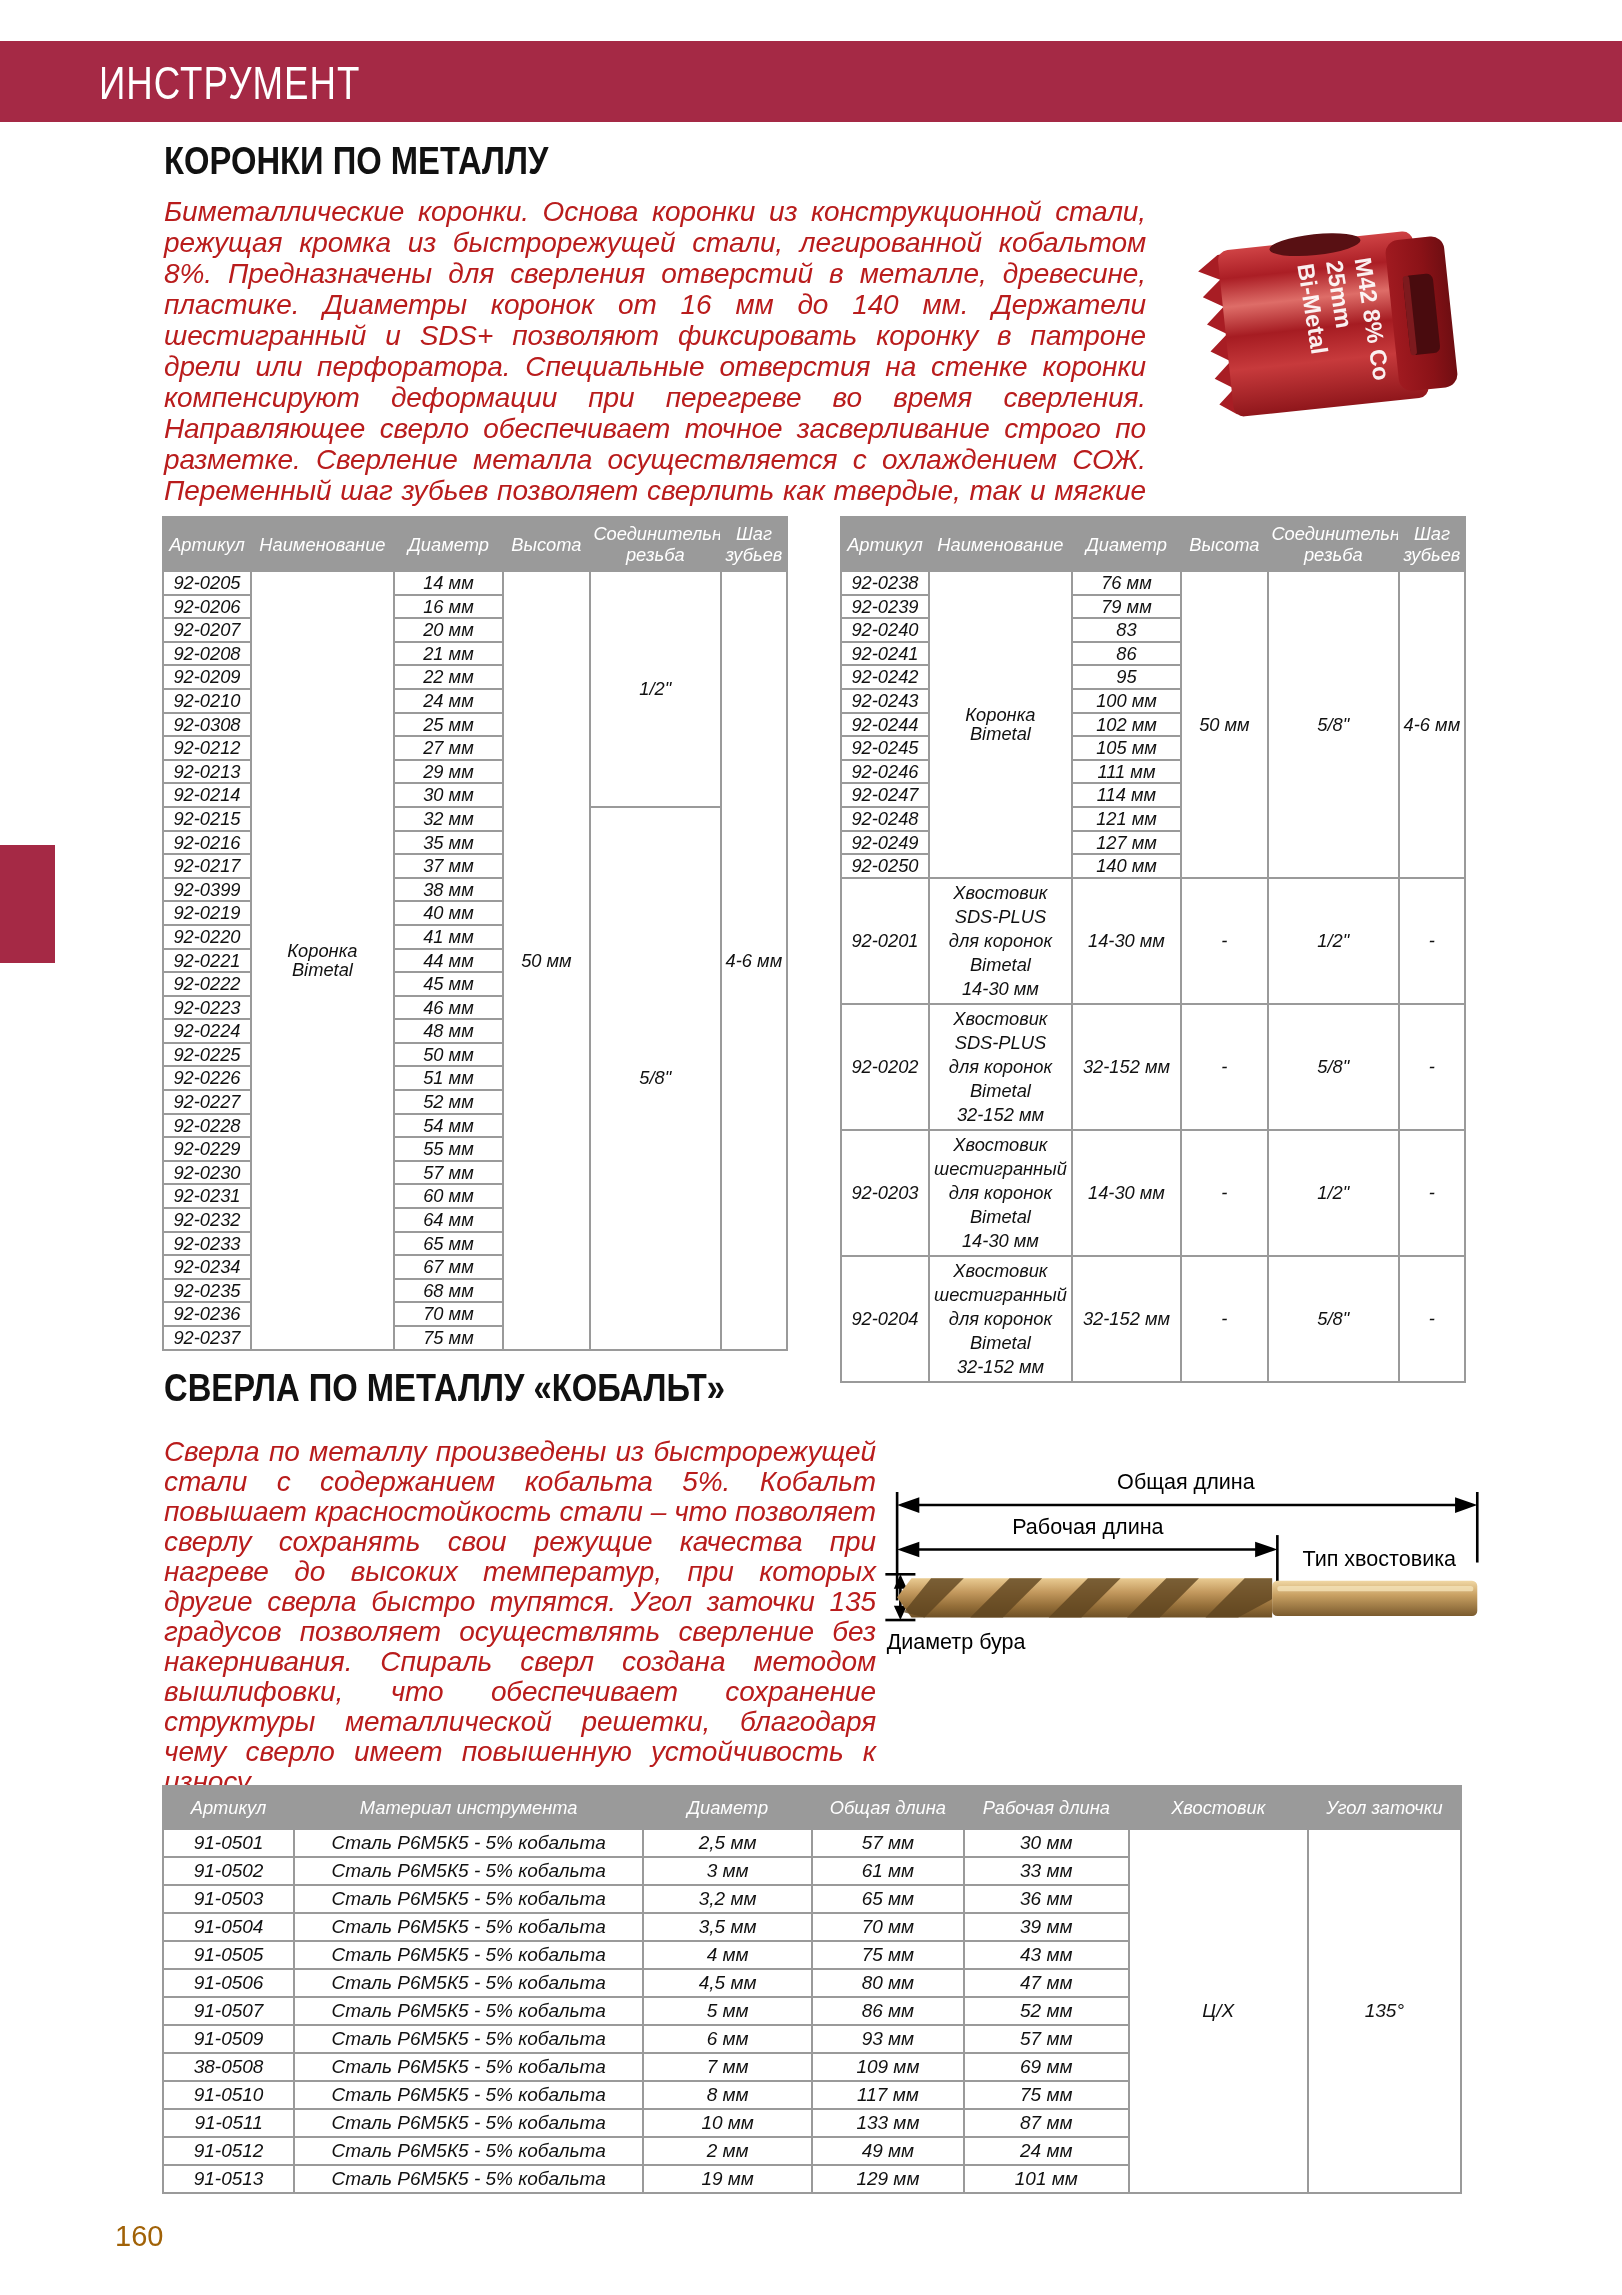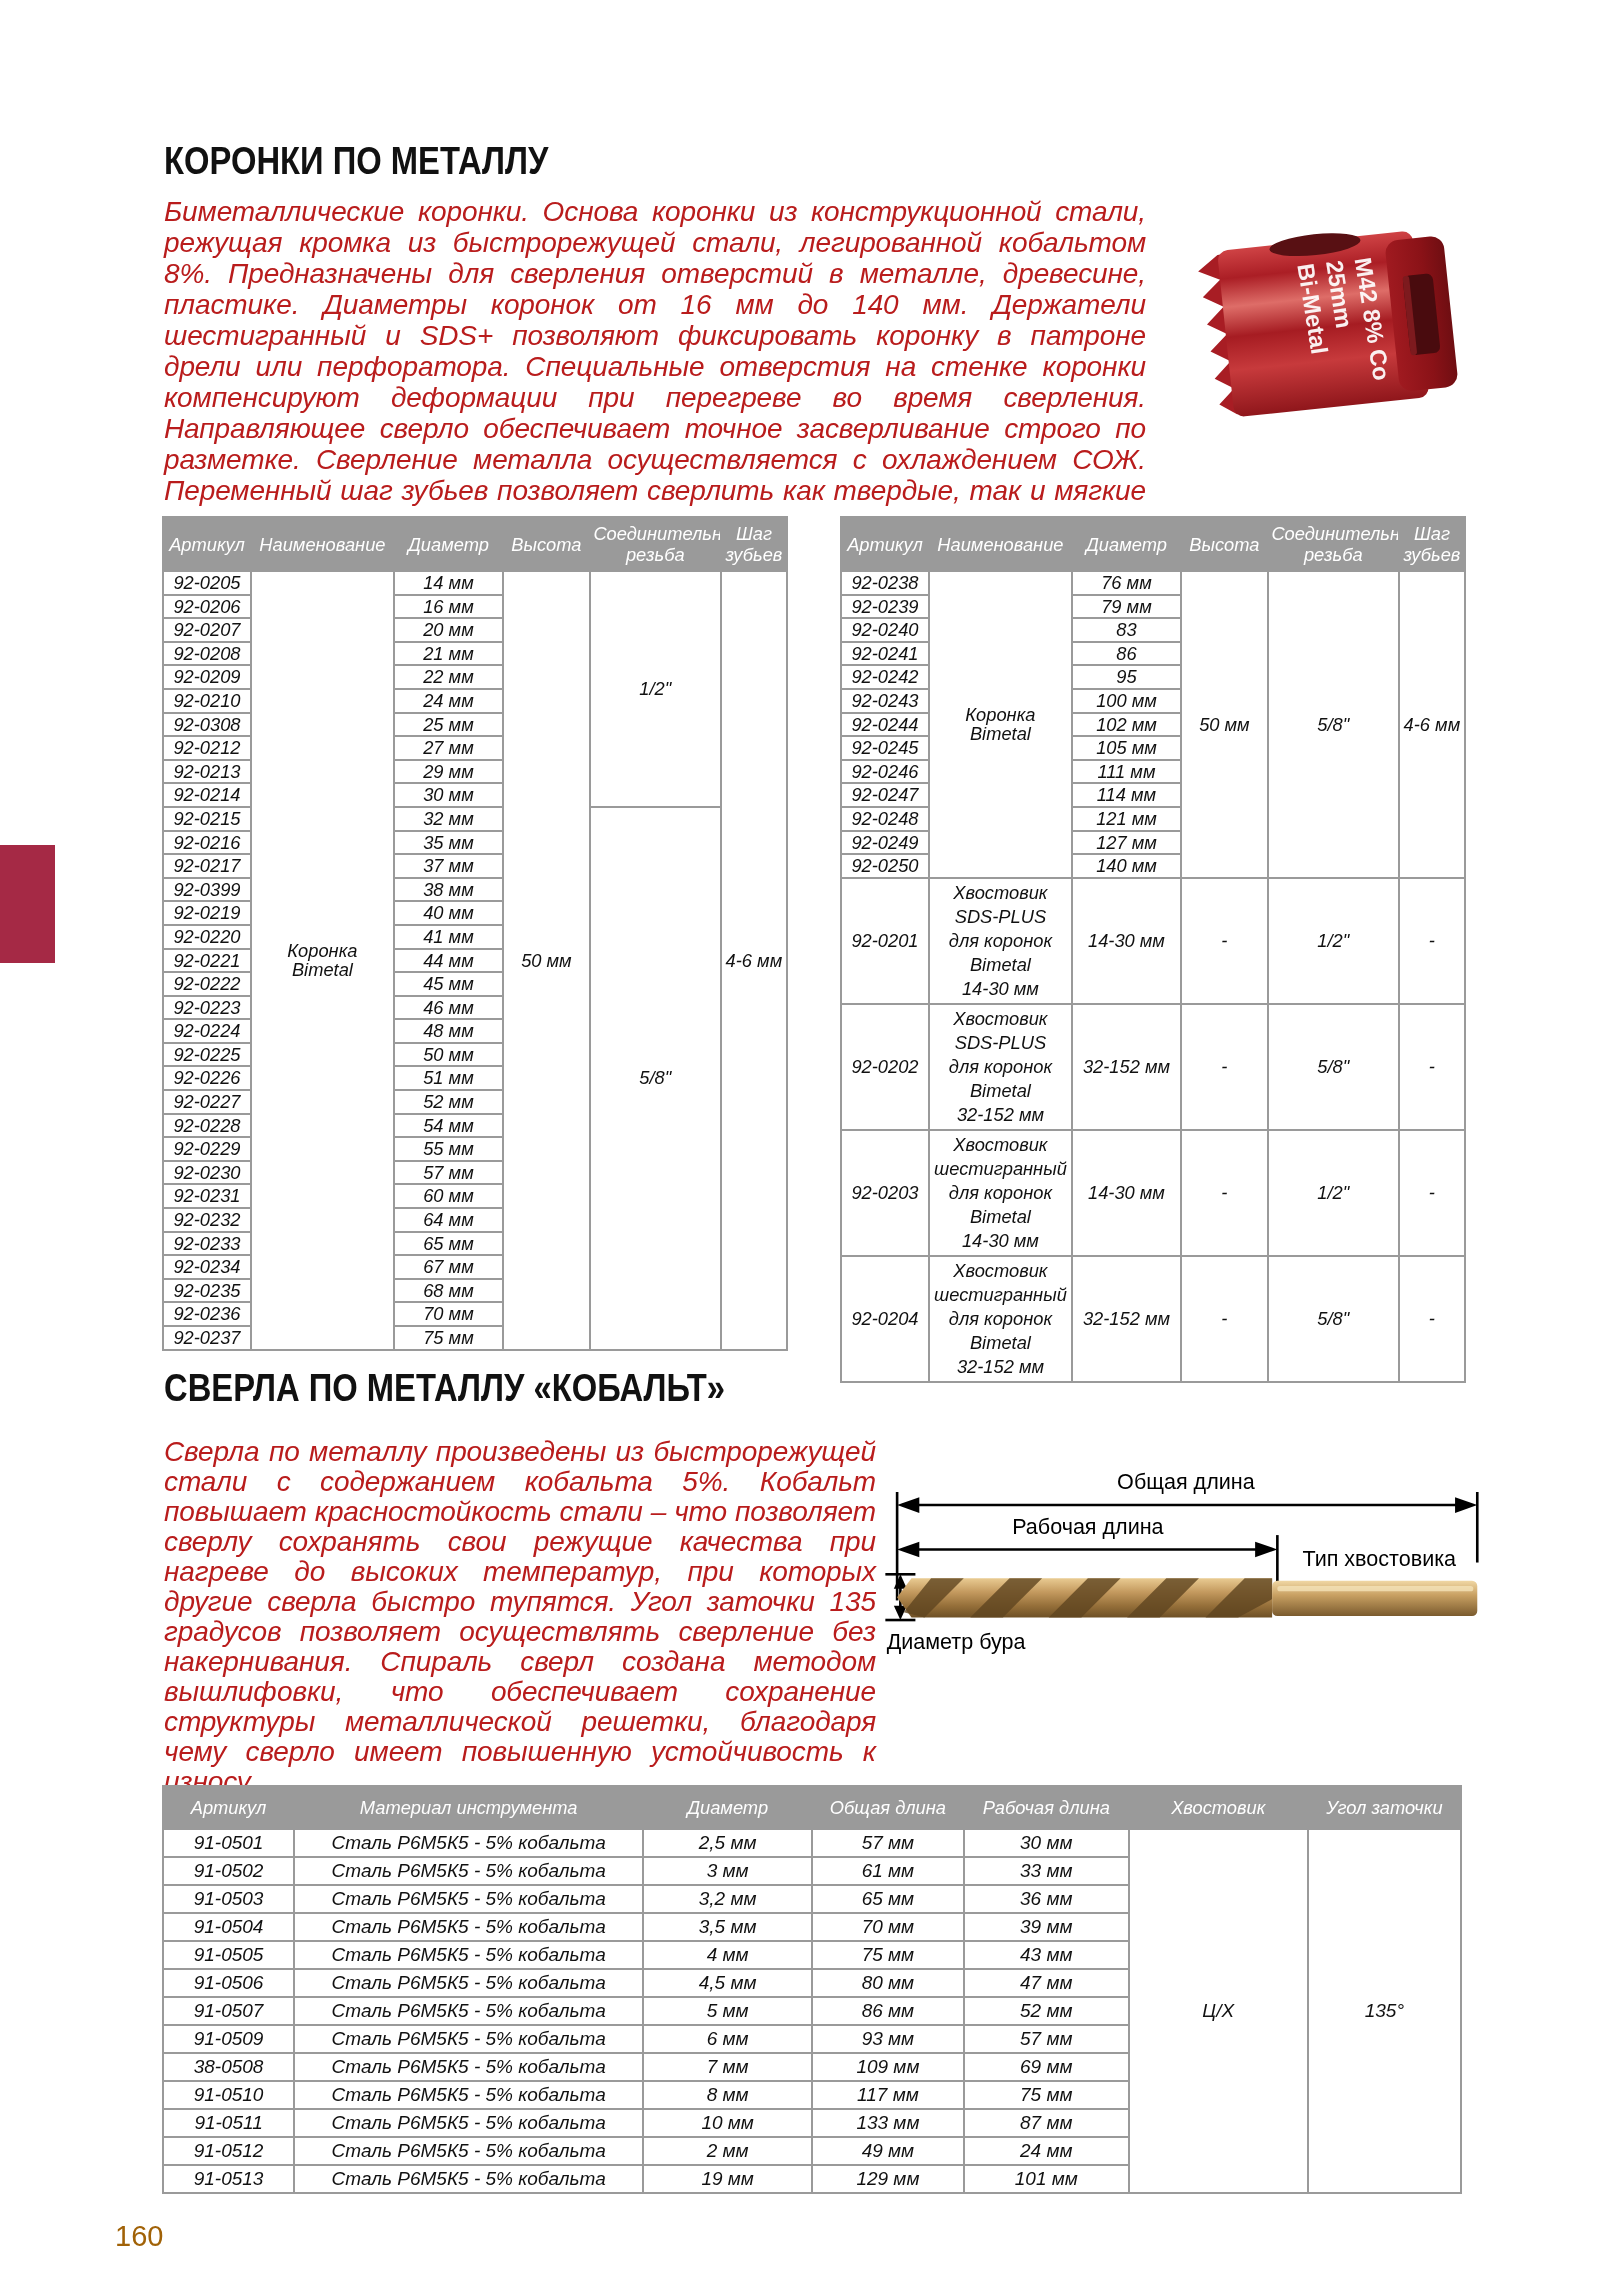--- a/index.html
+++ b/index.html
@@ -41,20 +41,23 @@
   #saw-photo{position:absolute;left:1152px;top:128px;width:340px;height:304px;}
   #drill-diagram{position:absolute;left:885px;top:1458px;width:607px;height:196px;}
 
   .page-num{position:absolute;left:115px;top:2220px;font-size:29px;color:#a16207;}
 </style>
 </head>
 <body>
 
 <div id="page">
 
+  <div class="band">
+    <div class="band-title">ИНСТРУМЕНТ</div>
+  </div>
   <div class="side-tab"></div>
 
   <div id="title1" class="sec-title">КОРОНКИ ПО МЕТАЛЛУ</div>
   <div id="intro1" class="intro">Биметаллические коронки. Основа коронки из конструкционной стали, режущая кромка из быстрорежущей стали, легированной кобальтом 8%. Предназначены для сверления отверстий в металле, древесине, пластике. Диаметры коронок от 16 мм до 140 мм. Держатели шестигранный и SDS+ позволяют фиксировать коронку в патроне дрели или перфоратора. Специальные отверстия на стенке коронки компенсируют деформации при перегреве во время сверления. Направляющее сверло обеспечивает точное засверливание строго по разметке. Сверление металла осуществляется с охлаждением СОЖ. Переменный шаг зубьев позволяет сверлить как твердые, так и мягкие материалы.</div>
 
   <svg id="saw-photo" viewBox="0 0 520 465">
     <defs>
       <linearGradient id="sawGrad" x1="0" y1="0" x2="0" y2="1">
         <stop offset="0" stop-color="#cf4345"></stop>
         <stop offset="0.17" stop-color="#ab1e25"></stop>

